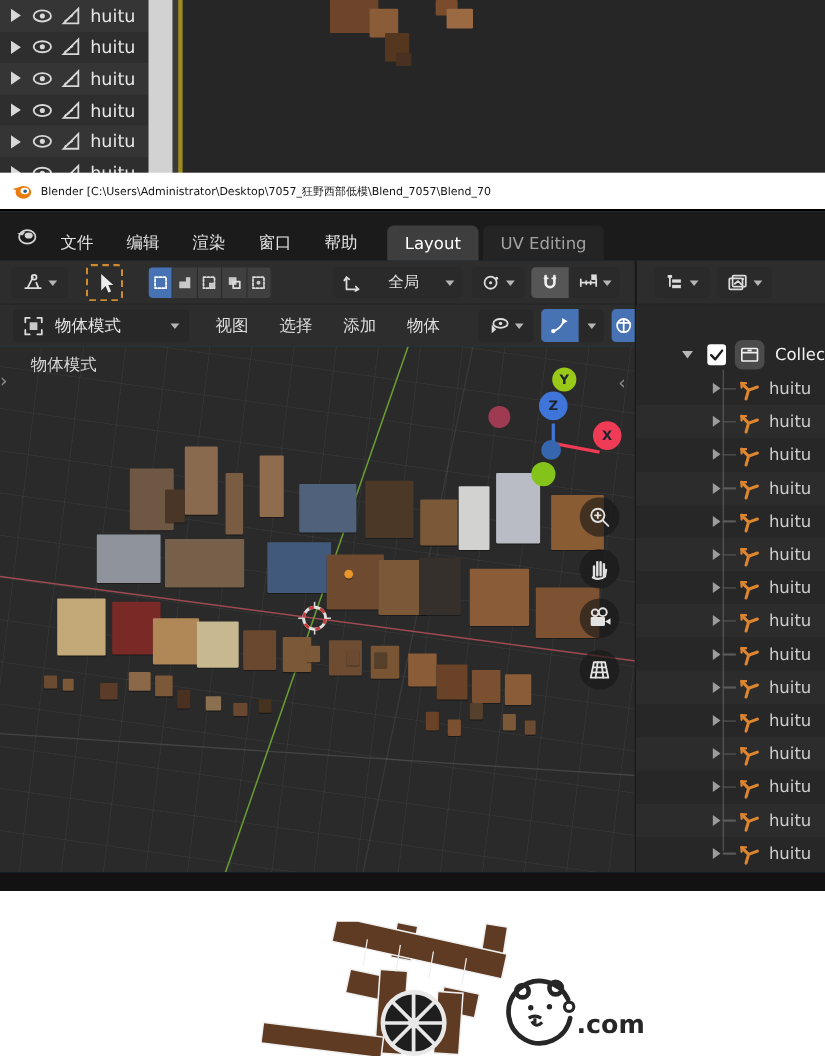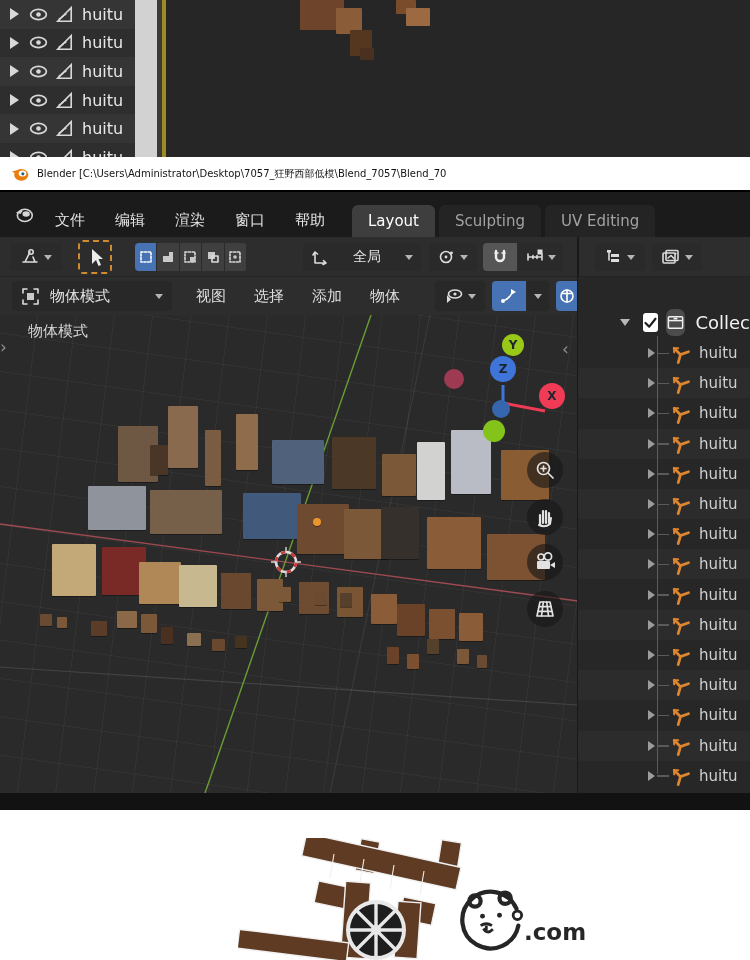--- a/index.html
+++ b/index.html
@@ -85,21 +85,21 @@
   #vsplit { position:absolute; left:577px; top:237px; width:2px; height:556px; background:#191919; }
   #scene-row { position:absolute; left:0; top:3px; width:172px; height:27px; display:flex; align-items:center; }
   #scene-row svg { width:21px; height:21px; margin-left:30px; stroke:#d9d9d9; fill:none; stroke-width:1.6; }
   #scene-label { margin-left:9px; font-size:15px; color:#dadada; white-space:nowrap; }
   #coll-row { position:absolute; left:0; top:30px; width:172px; height:30px; display:flex; align-items:center; }
   #coll-caret { width:0; height:0; border-top:7px solid #b8b8b8; border-left:5px solid transparent; border-right:5px solid transparent; margin-left:42px; }
   #coll-check { width:19px; height:19px; background:#ffffff; border-radius:3px; margin-left:13px; display:flex; align-items:center; justify-content:center; }
   #coll-check svg { width:15px; height:15px; stroke:#1d1d1d; stroke-width:2.6; fill:none; stroke-linecap:round; stroke-linejoin:round; }
   #coll-iconbox { width:31px; height:27px; background:#4b4b4b; border-radius:7px; margin-left:8px; display:flex; align-items:center; justify-content:center; }
   #coll-iconbox svg { width:19px; height:19px; stroke:#efefef; fill:none; stroke-width:1.6; }
-  #coll-label { margin-left:10px; font-size:18px; color:#f2f2f2; white-space:nowrap; }
+  #coll-label { margin-left:10px; font-size:15px; color:#f2f2f2; white-space:nowrap; }
   #ol-trunk { position:absolute; left:78.5px; top:59px; width:1.5px; height:438px; background:#5a5a5a; }
   .ol-row { position:absolute; left:0; width:172px; height:30px; display:flex; align-items:center; }
   .ol-row.stripe { background:rgba(255,255,255,0.028); }
   .ol-conn { position:absolute; left:79px; top:14.5px; width:12px; height:1.5px; background:#5a5a5a; }
   .ol-caret { width:0; height:0; border-left:7px solid #9c9c9c; border-top:5px solid transparent; border-bottom:5px solid transparent; margin-left:70px; }
   .ol-axes { width:23px; height:23px; margin-left:14px; stroke:#de8530; stroke-width:2.4; fill:none; stroke-linecap:round; }
   .ol-label { margin-left:7px; font-size:15px; color:#cfcfcf; white-space:nowrap; }
 
   
   #footer-dark { position:absolute; left:0; top:793px; width:750px; height:17px; background:#121212; }
@@ -226,21 +226,20 @@
     </svg>
     <div id="menus">
         <span class="menu-item">文件</span>
         <span class="menu-item">编辑</span>
         <span class="menu-item">渲染</span>
         <span class="menu-item">窗口</span>
         <span class="menu-item">帮助</span>
       </div>
     <div id="tabs">
         <div class="tab active">Layout</div>
-        <div class="tab">Sculpting</div>
         <div class="tab">UV Editing</div>
       </div>
   </div>
 
   <div id="tool-row">
     <div class="btn" id="btn-editor-type">
       <svg class="ico" width="20" height="18" viewBox="0 0 20 18">
         <path d="M3 14 L17 14 M5 14 L10 4 M13 9 L15 14"></path>
           <circle cx="11" cy="4" r="2.2"></circle>
       </svg>

